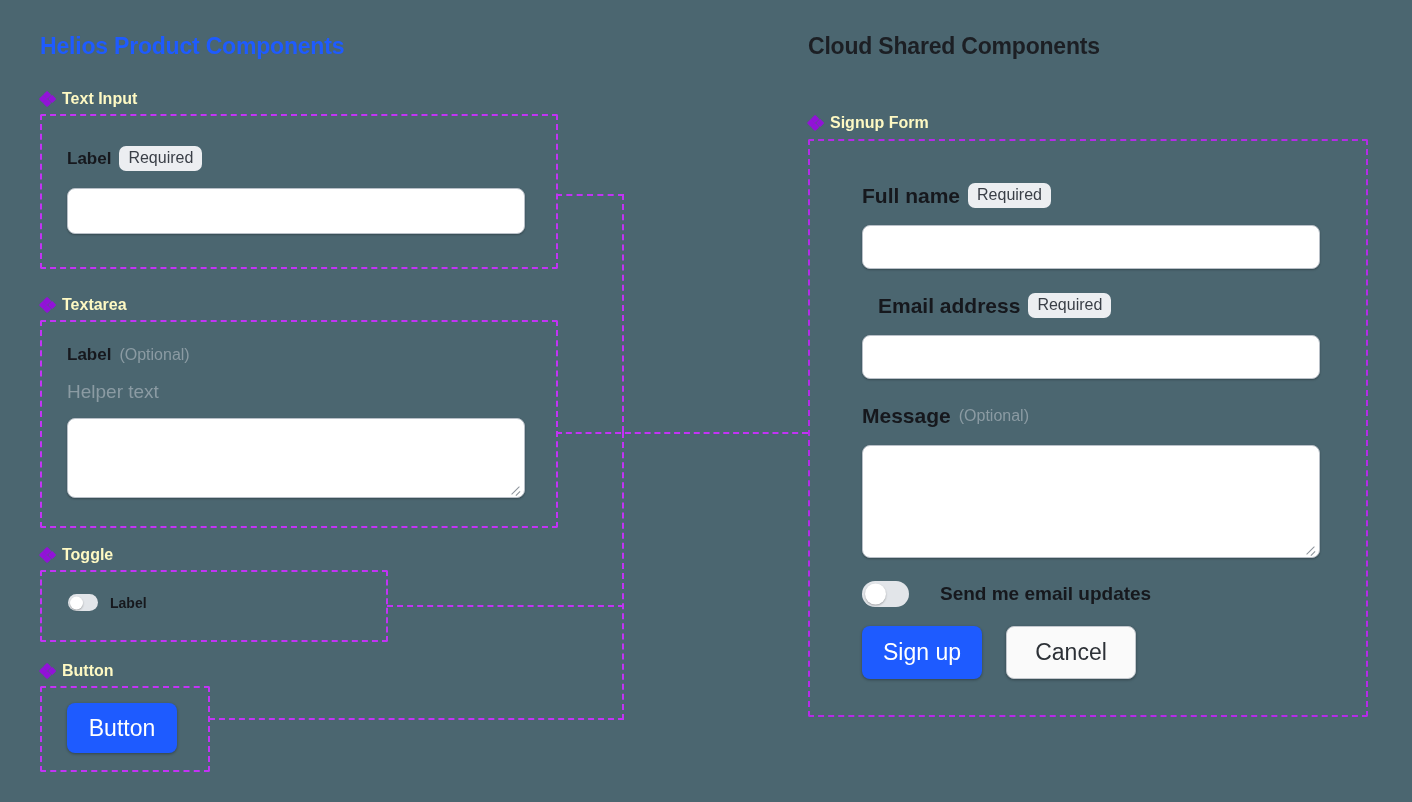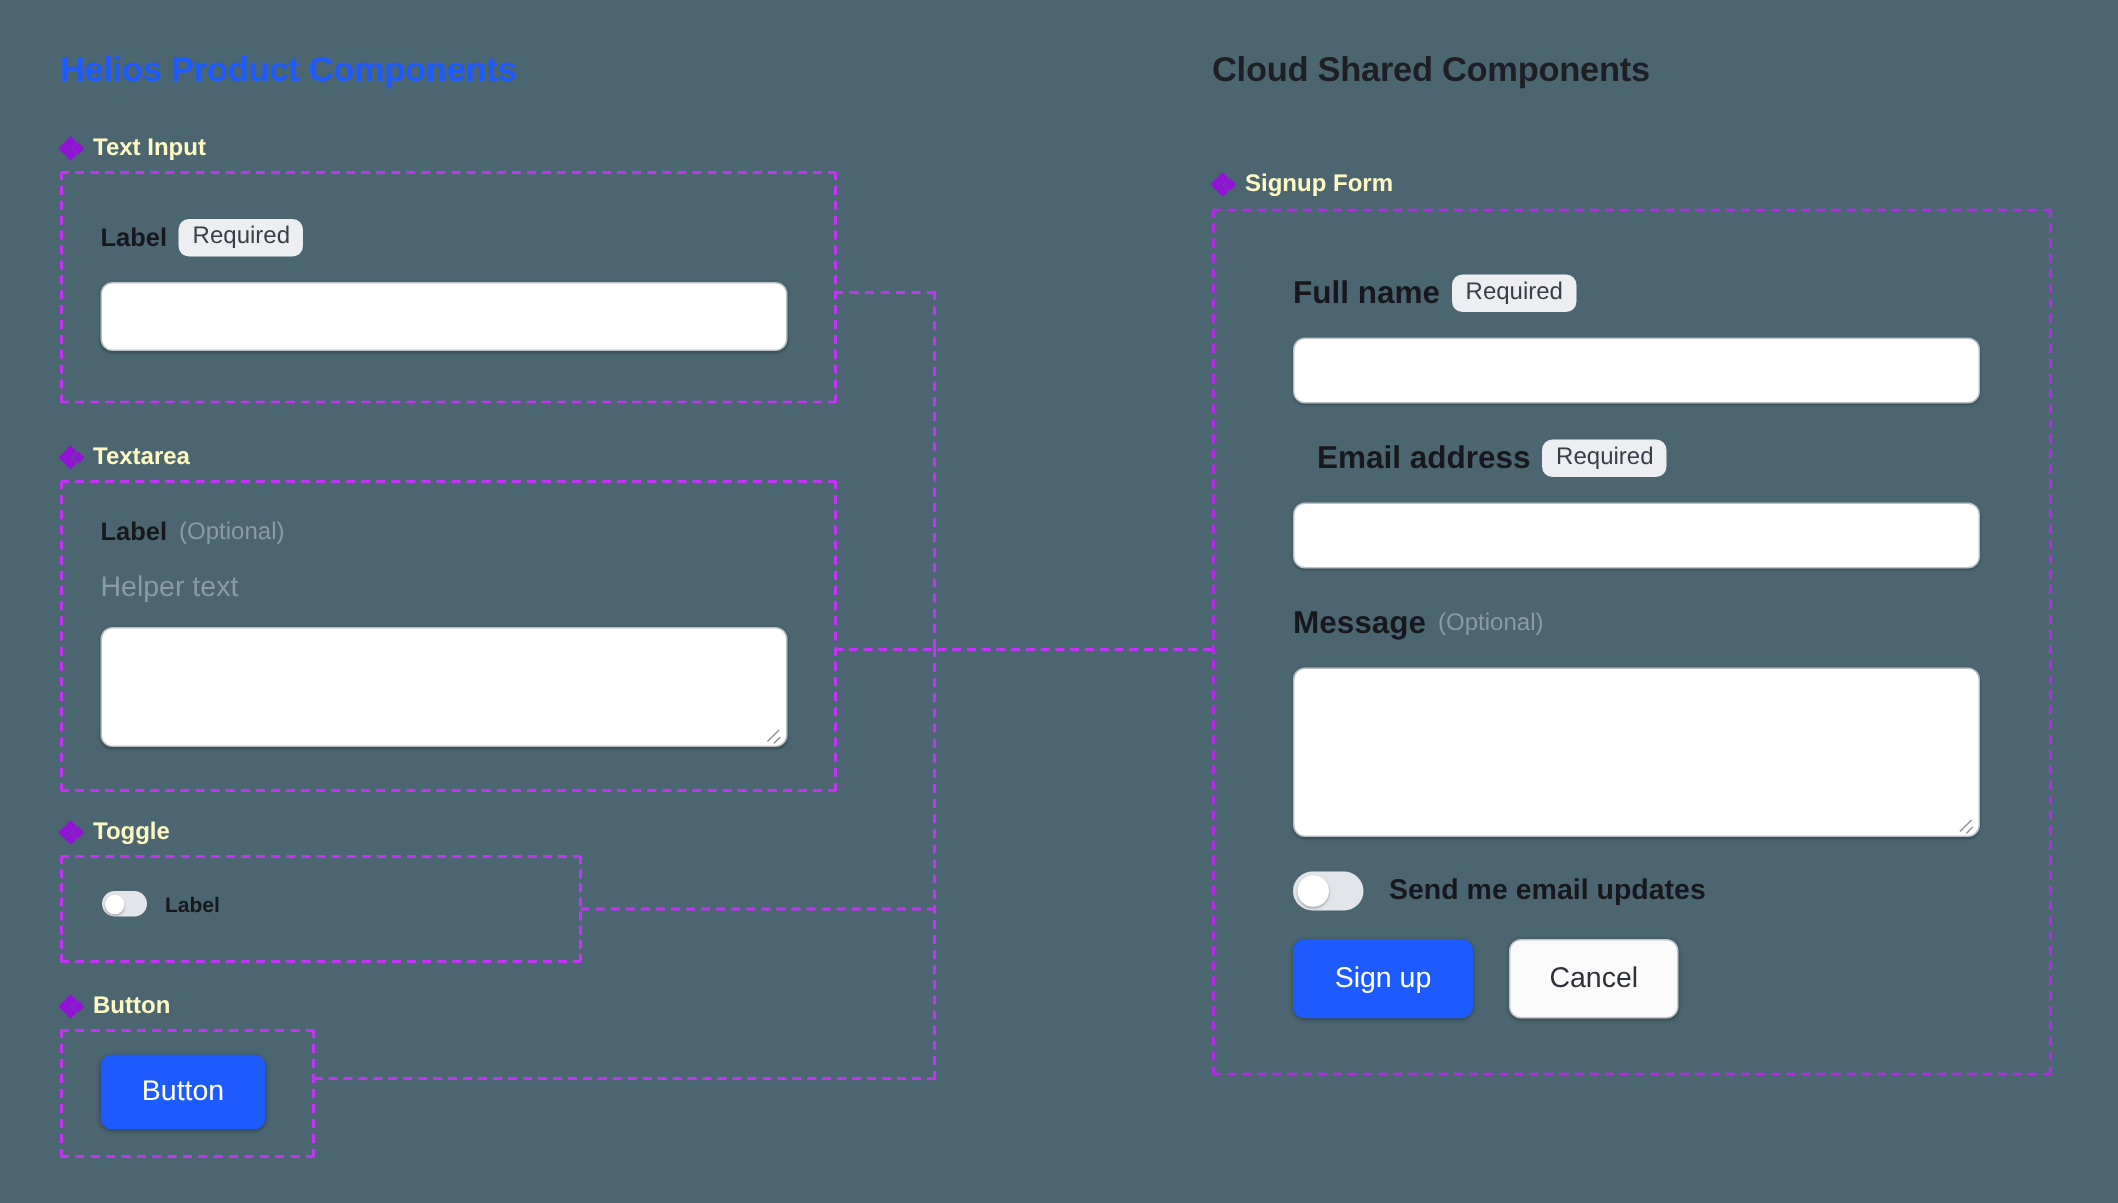--- a/index.html
+++ b/index.html
@@ -157,21 +157,21 @@
   }
   .toggle-label { font-weight: bold; color: #16181d; }
 
   
   .btn {
     position: absolute;
     border-radius: 8px;
     display: flex;
     align-items: center;
     justify-content: center;
-    font-size: 19px;
+    font-size: 23px;
     cursor: pointer;
     box-shadow: 0 1px 3px rgba(0,0,0,0.33);
     border: 1px solid transparent;
     text-align: right;
   }
   .btn.primary { background: #1e5bff; color: #ffffff; }
   .btn.secondary { background: #fafafa; color: #2d3137; border-color: #c2c7cd; }
 </style>
 </head>
 <body>
@@ -295,23 +295,23 @@
 
   <div class="field-label-row" style="left:862px; top:404px;">
     <span class="field-label big">Message</span>
     <span class="optional-tag">(Optional)</span>
   </div>
   <div class="text-area" style="left:862px; top:445px; width:458px; height:113px;">
     <textarea style="width: 100%; height: 100%; border: 0px; outline: none; resize: none; background: transparent; border-radius: 8px; padding: 8px 12px; font-family: &quot;Liberation Sans&quot;, sans-serif; font-size: 16px;" placeholder=""></textarea>
     <span class="resize-grip"></span>
   </div>
 
-  <div class="toggle-row" style="left:862px; top:581px; gap:17px;">
+  <div class="toggle-row" style="left:862px; top:581px; gap:31px;">
     <span class="toggle-track" style="width:47px; height:26px;">
       <span class="toggle-knob" style="width:21px; height:21px; left:3px;"></span>
     </span>
     <span class="toggle-label" style="font-size:19px;">Send me email updates</span>
   </div>
 
   <div class="btn primary" style="left:862px; top:626px; width:120px; height:53px;">Sign up</div>
-  <div class="btn secondary" style="left:1006px; top:626px; width:113px; height:53px;">Cancel</div>
+  <div class="btn secondary" style="left:1006px; top:626px; width:130px; height:53px;">Cancel</div>
 
 </div>
 
 </body></html>

